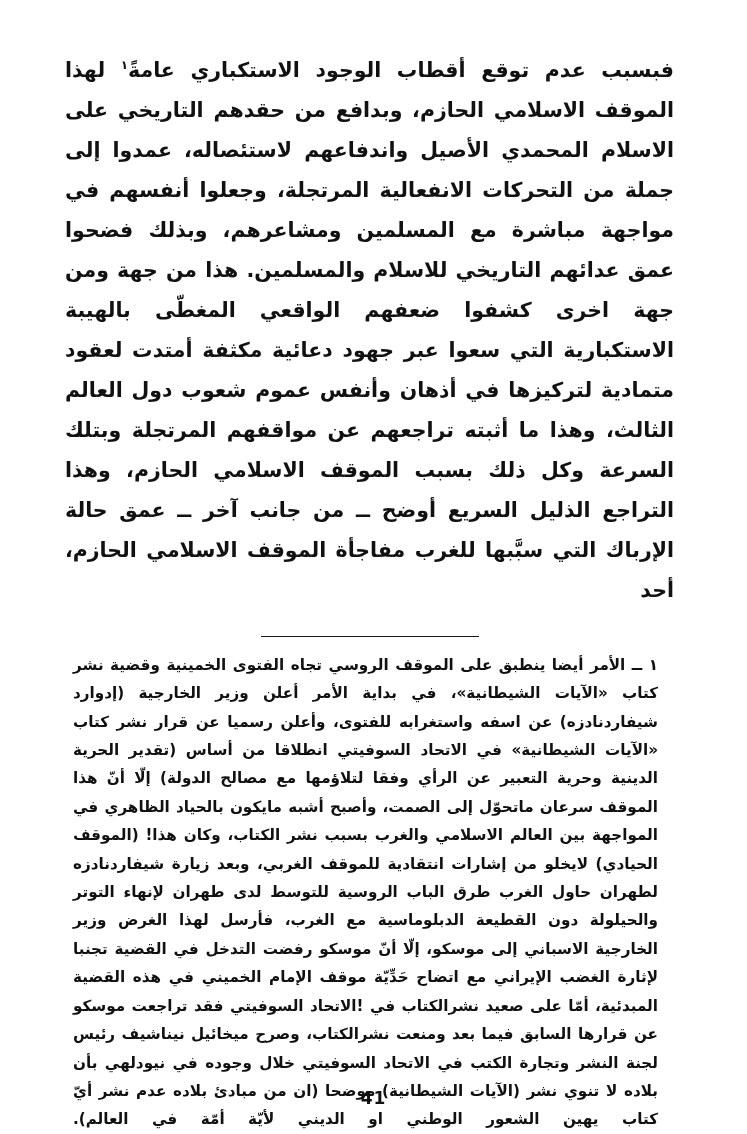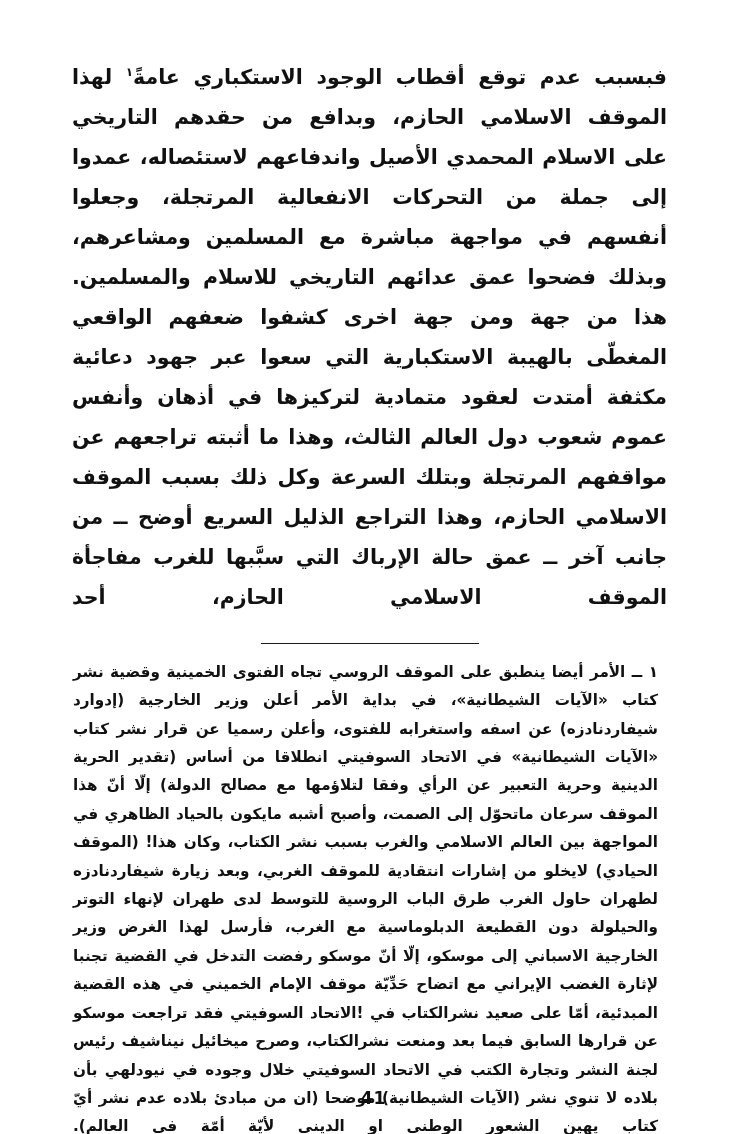--- a/index.html
+++ b/index.html
@@ -23,21 +23,21 @@
   }
   .body-text {
     direction: rtl;
     text-align: justify;
     text-align-last: justify;
     font-size: 20.5px;
     line-height: 40px;
     letter-spacing: 0px;
     word-spacing: 1px;
     font-weight: 600;
-    margin: 8px;
+    margin: 1px;
   }
   .body-text p {
     margin: 0;
     text-indent: 0;
   }
   .sup {
     font-size: 12px;
     vertical-align: super;
     font-weight: 600;
   }

